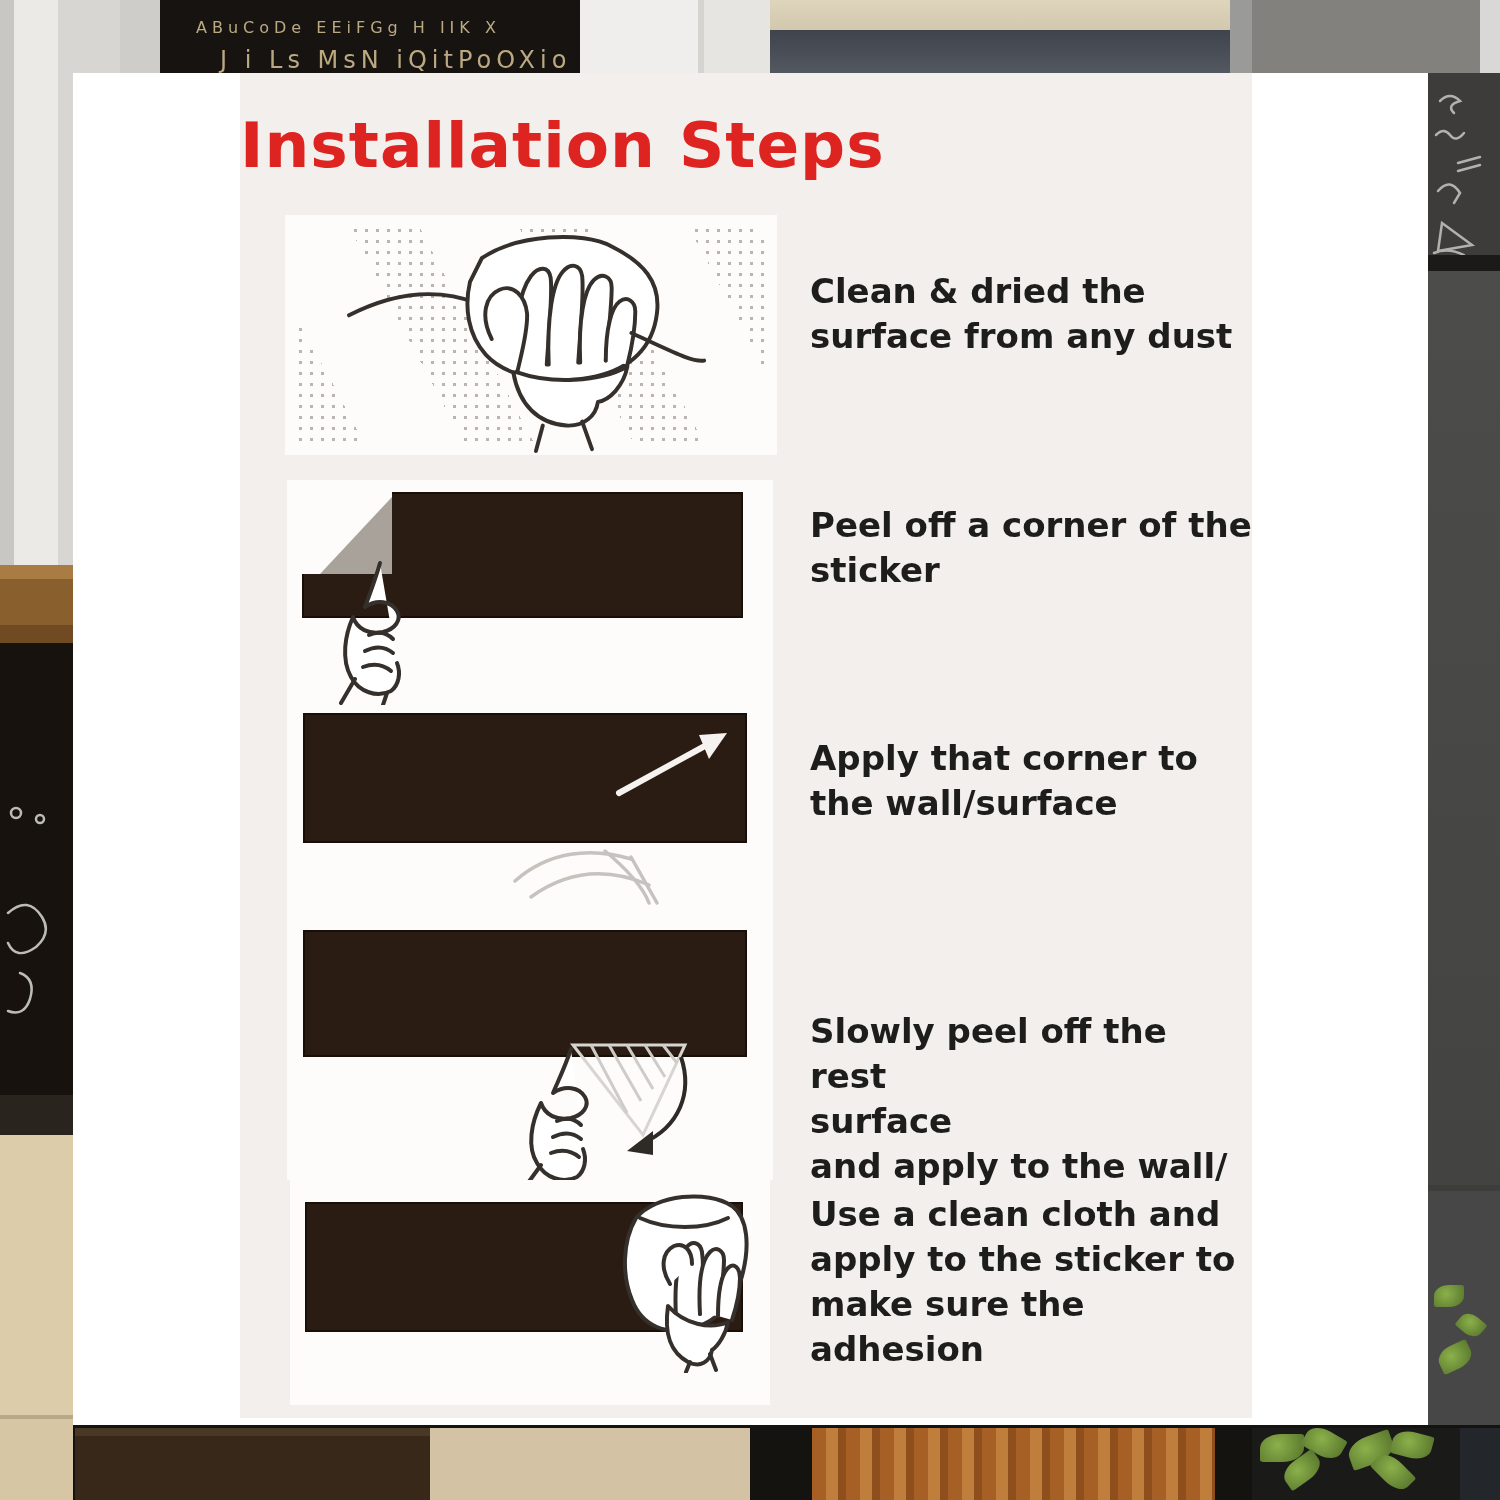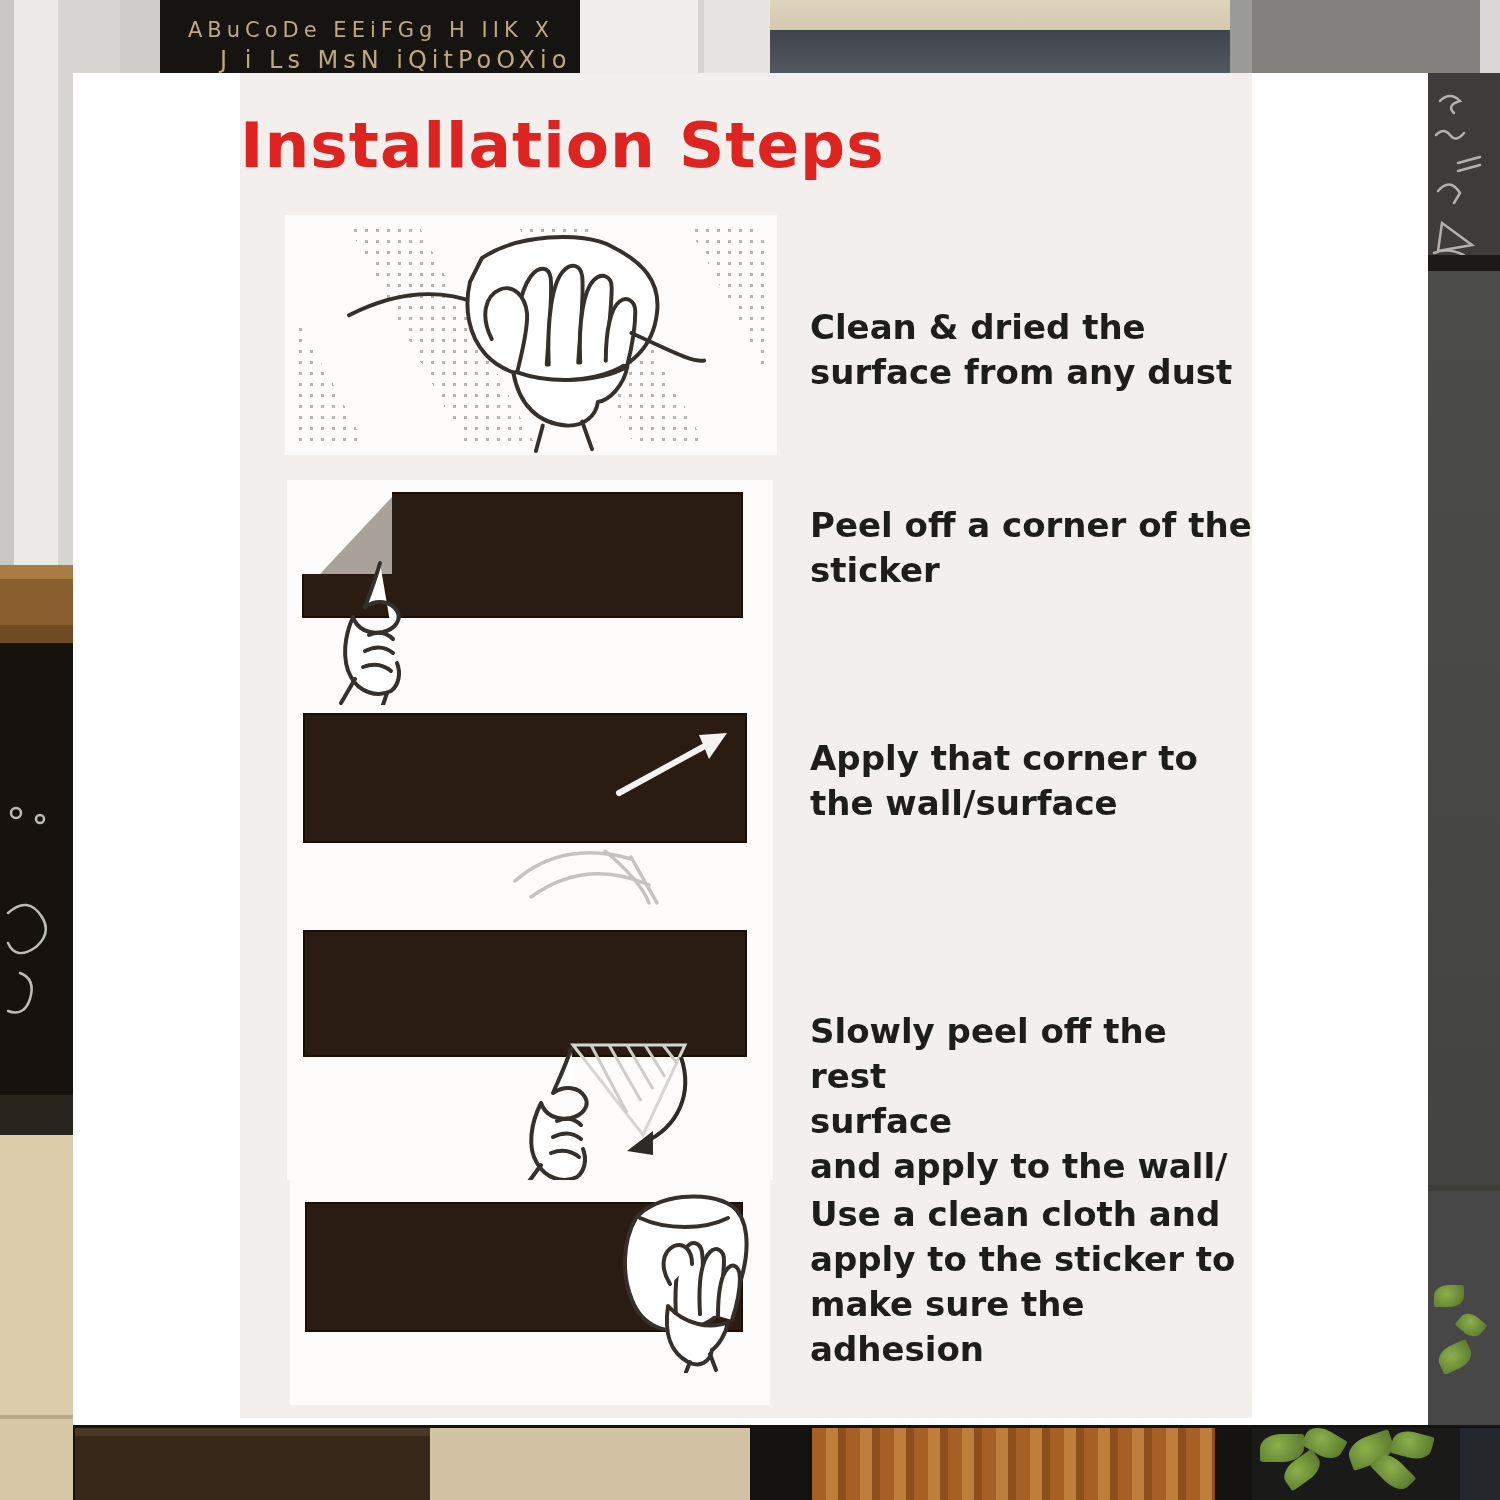--- a/index.html
+++ b/index.html
@@ -83,21 +83,21 @@
 </style>
 </head>
 <body>
 
 <div id="stage">
 
   <div id="photo">
     <div class="abs bg-wall-left"></div>
 
     <div class="abs bg-chalkboard-top">
-      <div class="chalk-line" style="left:28px;top:18px;font-size:21px;">ABuCoDe EEiFGg H  IIK X</div>
+      <div class="chalk-line" style="left:36px;top:18px;font-size:16px;">ABuCoDe EEiFGg H  IIK X</div>
       <div class="chalk-line" style="left:60px;top:46px;font-size:24px;">J   i Ls MsN   iQitPoOXio</div>
     </div>
 
     <div class="abs bg-fridge-top"></div>
     <div class="abs bg-cabinet-top"></div>
     <div class="abs bg-hood"></div>
     <div class="abs bg-graywall-topright"></div>
 
     <div class="abs bg-chalkwall-right">
       <svg class="chalk-svg" style="left:0;top:10px;" width="72" height="180" viewBox="0 0 72 180">
@@ -162,21 +162,21 @@
         <path class="lnw" d="M236,160 C232,110 238,76 250,60 C258,50 268,50 270,62 C272,78 268,120 266,150"></path>
         <path class="lnw" d="M268,150 C266,102 272,68 282,56 C290,46 300,48 302,60 C304,78 300,118 298,148"></path>
         <path class="lnw" d="M300,148 C298,104 304,74 314,64 C322,56 332,60 332,72 C332,92 328,124 326,146"></path>
         <path class="lnw" d="M326,146 C326,112 332,92 340,86 C348,80 356,86 356,96 C356,112 352,134 348,150"></path>
         <path class="lnw" d="M210,124 C198,100 204,80 218,74 C232,68 244,80 246,98 C247,116 240,140 236,158"></path>
         <path class="lnw" d="M232,158 C238,192 258,210 286,212 C304,213 316,202 318,188 C330,186 344,172 348,152 C320,168 270,170 236,158 Z"></path>
         <path class="ln" d="M262,212 L255,238 M302,208 L312,236"></path>
         <path class="ln" d="M352,118 C392,136 414,148 426,146"></path>
       </svg>
     </div>
-    <div class="step-text" style="left:570px;top:196px;margin-top:36px;">
+    <div class="step-text" style="left:570px;top:196px;">
       <div>Clean &amp; dried the</div>
       <div>surface from any dust</div>
     </div>
 
     <div class="illus-box" style="left:47px;top:407px;width:486px;height:225px;">
       <div class="sticker" style="left:15px;top:12px;width:441px;height:126px;">
         <div class="notch">
           <div class="fold"></div>
         </div>
       </div>

